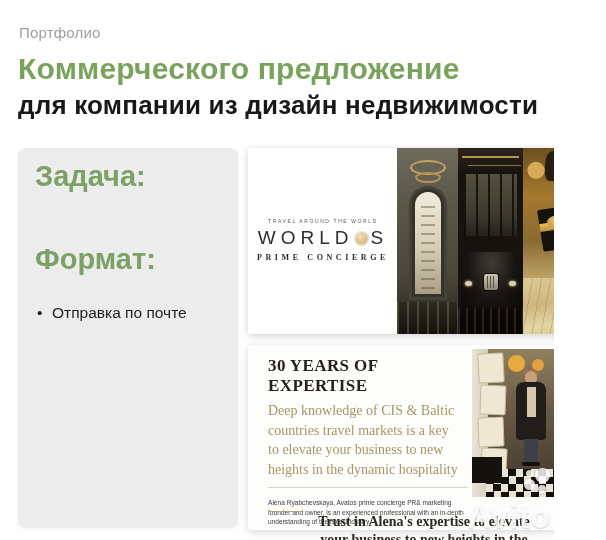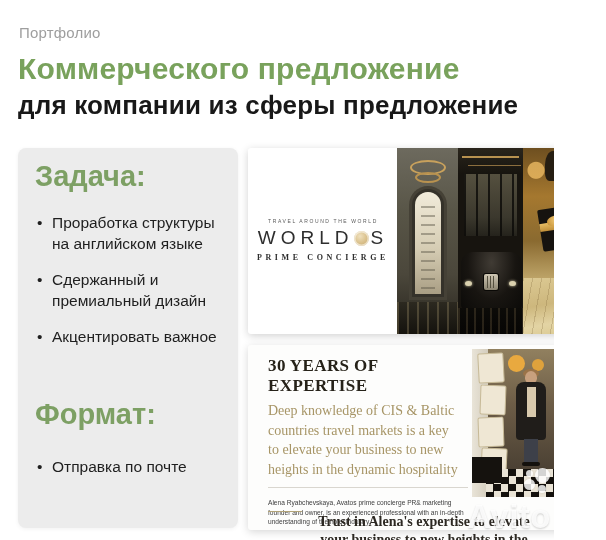--- a/index.html
+++ b/index.html
@@ -159,29 +159,24 @@
   .avito-logo .c4 { left:14px; top:17px; width:8px;  height:8px; }
   .avito-text { font-size:33px; font-weight:700; color:rgba(255,255,255,0.85); text-shadow:0 1px 2px rgba(0,0,0,0.18); letter-spacing:0.5px; }
 </style>
 </head>
 <body>
 
 <div class="page">
 
   <div class="eyebrow">Портфолио</div>
   <div class="title">Коммерческого предложение</div>
-  <div class="subtitle">для компании из сферы предложение</div>
+  <div class="subtitle">для компании из дизайн недвижимости</div>
 
   <div class="task-card">
     <div class="card-heading first">Задача:</div>
-    <ul class="card-list">
-      <li>Проработка структуры на английском языке</li>
-      <li>Сдержанный и премиальный дизайн</li>
-      <li>Акцентировать важное</li>
-    </ul>
     <div class="card-heading second">Формат:</div>
     <ul class="card-list">
       <li>Отправка по почте</li>
     </ul>
   </div>
 
   <div class="slide-top">
     <div class="logo-block">
       <div class="logo-tagline">TRAVEL AROUND THE WORLD</div>
       <div class="logo-word">

